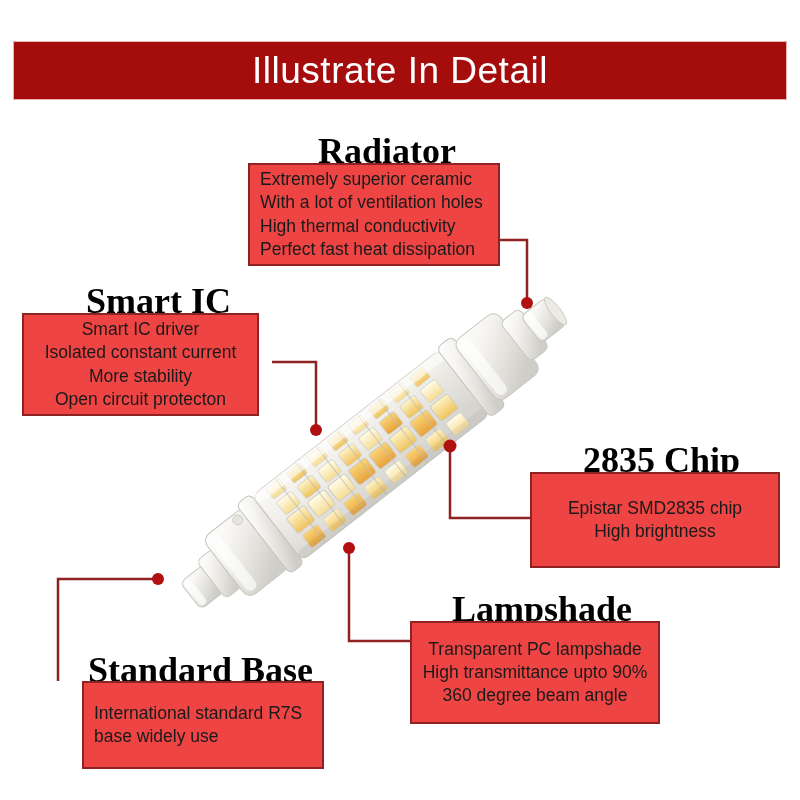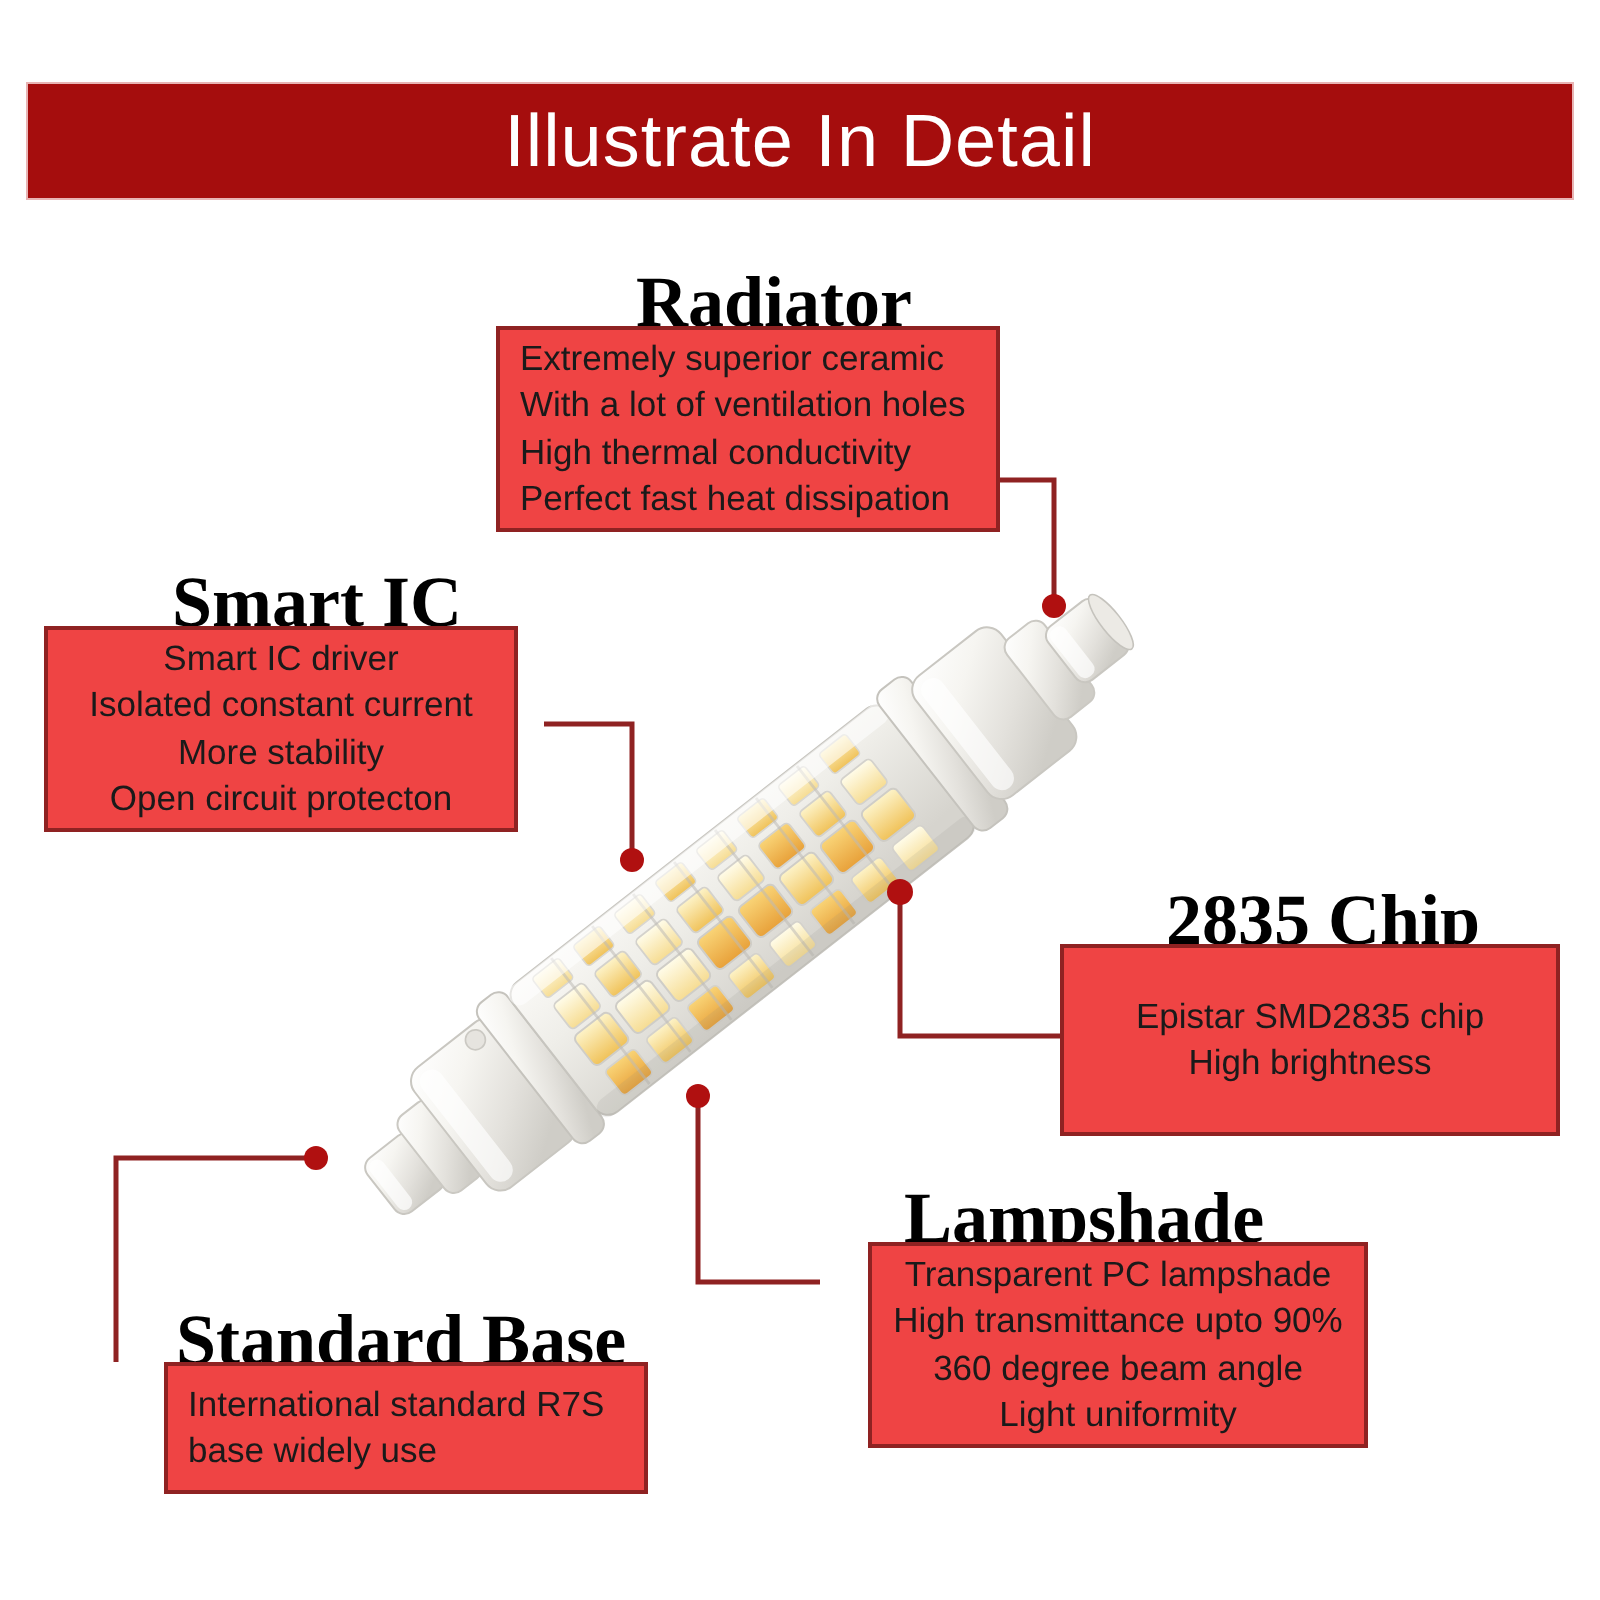--- a/index.html
+++ b/index.html
@@ -264,26 +264,25 @@
     <div class="line">Open circuit protecton</div>
   </div>
 
   <div class="callout-heading" style="left:583px; top:442px;">2835 Chip</div>
   <div class="callout-box align-center" style="left:530px; top:472px; width:250px; height:96px;">
     <div class="line">Epistar SMD2835 chip</div>
     <div class="line">High brightness</div>
   </div>
 
   <div class="callout-heading" style="left:452px; top:591px;">Lampshade</div>
-  <div class="callout-box align-center" style="left:434px; top:621px; width:250px; height:103px;">
+  <div class="callout-box align-center" style="left:410px; top:621px; width:250px; height:103px;">
     <div class="line">Transparent PC lampshade</div>
     <div class="line">High transmittance upto 90%</div>
     <div class="line">360 degree beam angle</div>
-    <div class="line">Light uniformity</div>
   </div>
 
   <div class="callout-heading" style="left:88px; top:652px;">Standard Base</div>
-  <div class="callout-box align-left" style="left:82px; top:681px; width:242px; height:66px;">
+  <div class="callout-box align-left" style="left:82px; top:681px; width:242px; height:88px;">
     <div class="line">International standard R7S</div>
     <div class="line">base widely use</div>
   </div>
 
 </div>
 
 </body></html>

